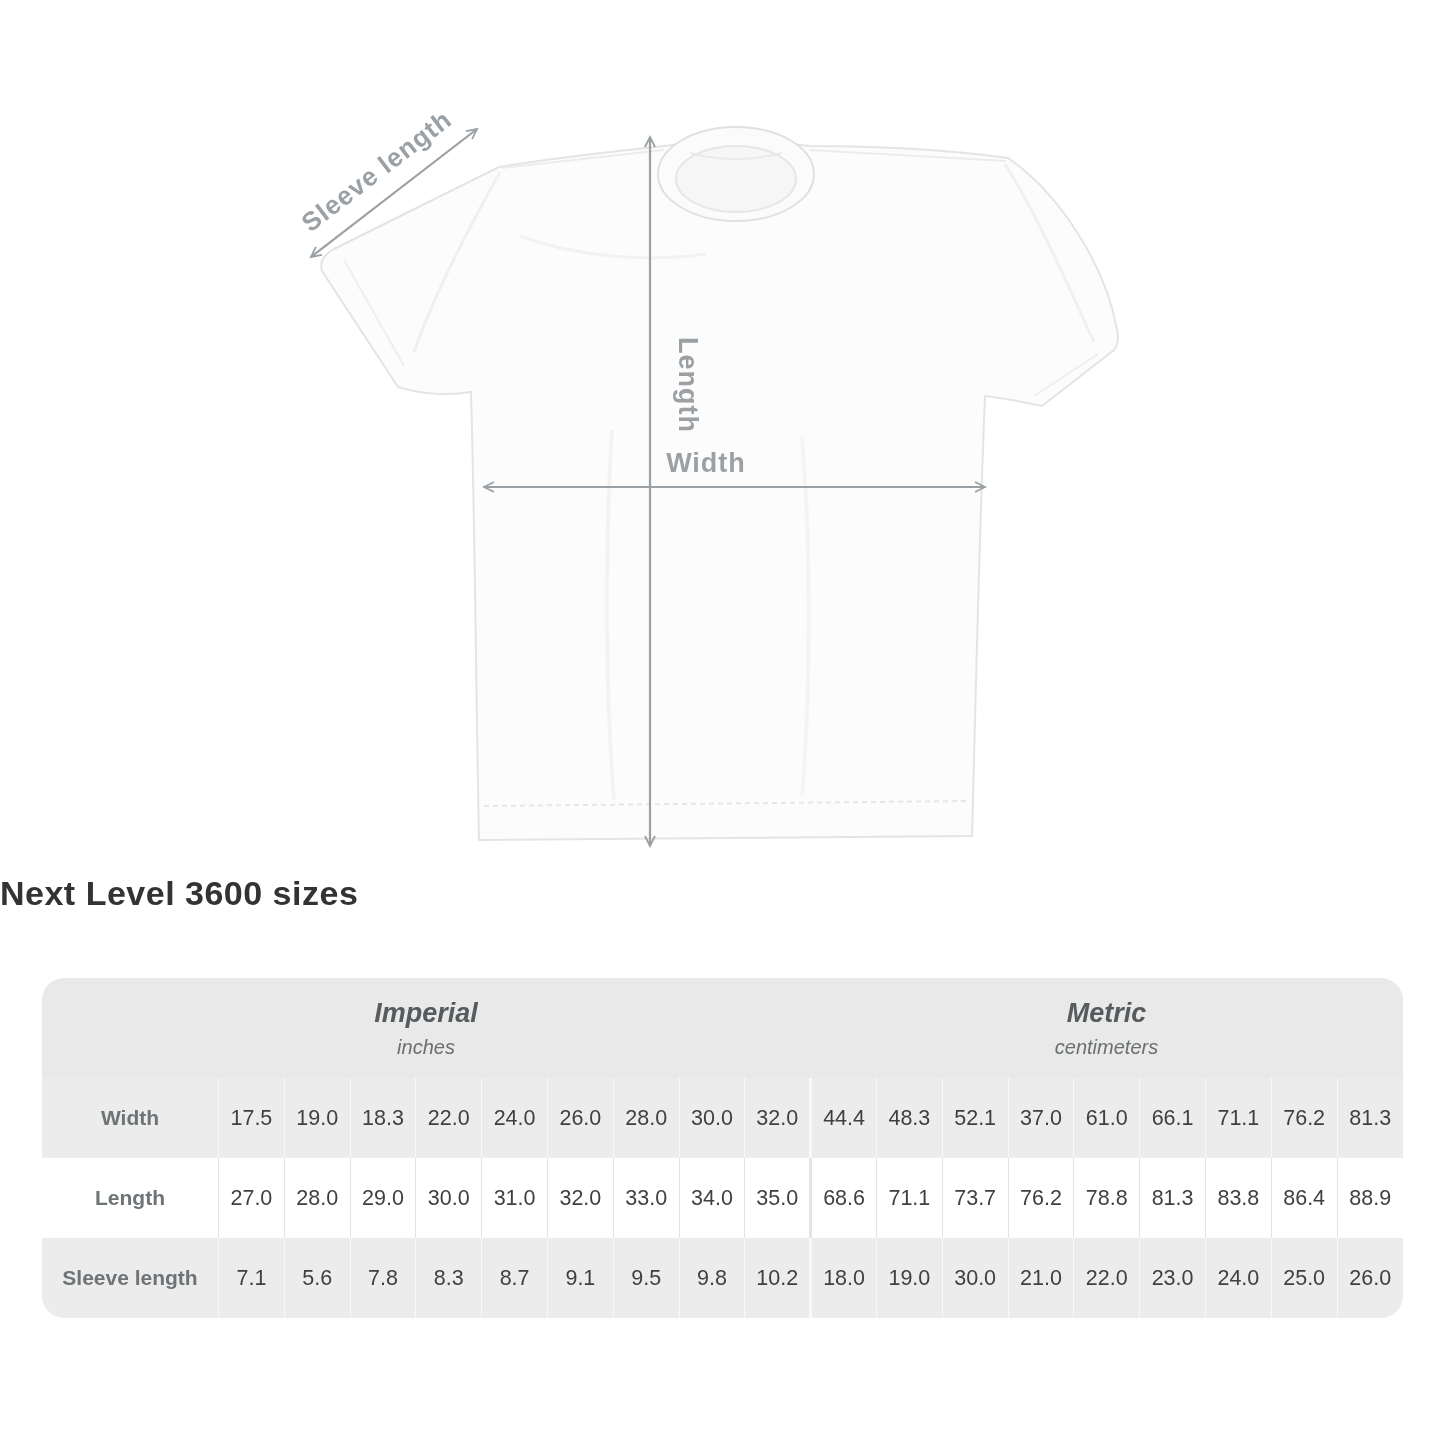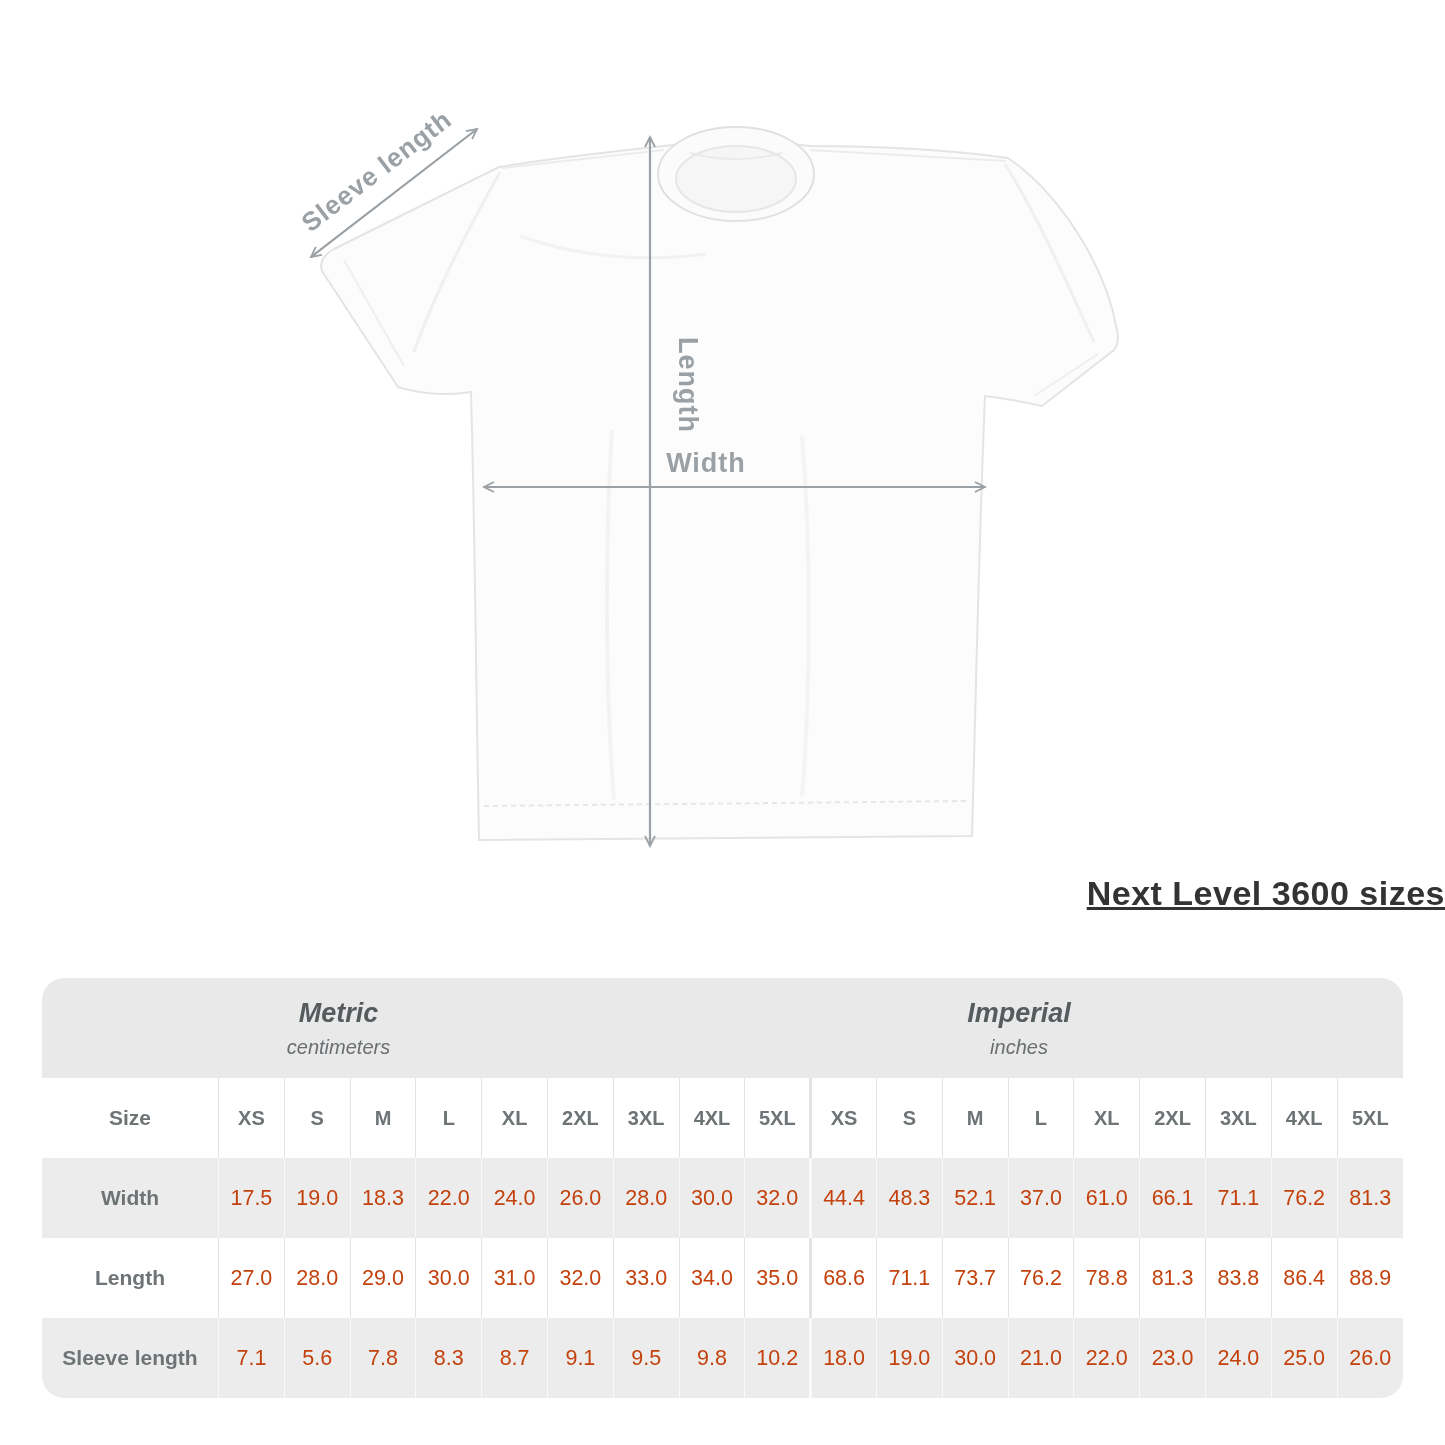--- a/index.html
+++ b/index.html
@@ -1,39 +1,39 @@
 <!DOCTYPE html>
 <html><head>
 <meta charset="utf-8">
 <style>
   html,body{margin:0;padding:0;background:#fff;}
   body{width:1445px;height:1445px;font-family:"Liberation Sans",sans-serif;}
   .stage{position:relative;width:1445px;height:1445px;background:#fff;overflow:hidden;}
 
   svg.diagram{position:absolute;top:0;left:0;}
 
-  .title{position:absolute;top:874px;left:0;width:100%;text-align:right;
-         font-size:34px;font-weight:bold;color:#333;letter-spacing:.5px;text-decoration:underline;}
+  .title{position:absolute;top:874px;left:0;width:100%;text-align:left;
+         font-size:34px;font-weight:bold;color:#333;letter-spacing:.5px;}
   .subtitle{position:absolute;top:914px;left:0;width:100%;text-align:center;
             font-size:20.5px;font-style:italic;color:#565656;}
 
   .size-table-wrap{position:absolute;top:978px;left:42px;width:1361px;
                    border-radius:22px;overflow:hidden;}
   .units-header{display:flex;background:#e9e9e9;height:100px;}
   .unit-section{display:flex;flex-direction:column;justify-content:center;align-items:center;}
   .unit-section.imperial{width:768px;}
   .unit-section.metric{flex:1;}
   .unit-name{font-size:27px;font-weight:bold;font-style:italic;color:#565b5e;}
   .unit-sub{font-size:20px;font-style:italic;color:#6a6f72;margin-top:7px;}
 
   table.size-table{width:100%;border-collapse:collapse;table-layout:fixed;}
   td.cell{height:80px;text-align:center;vertical-align:middle;padding:0;}
   td.label-cell{width:176px;font-weight:bold;color:#6e7376;font-size:21px;}
   td.size-cell{font-weight:bold;color:#6e7376;font-size:20px;}
-  td.num-cell{color:#c2410c;font-size:21.5px;}
+  td.num-cell{color:#404040;font-size:21.5px;}
 
   tr.row-white{background:#ffffff;}
   tr.row-gray{background:#ececec;}
   tr.row-white td.cell + td.cell{border-left:1px solid #e3e3e3;}
   tr.row-gray  td.cell + td.cell{border-left:1px solid #f9f9f9;}
   tr.row-white td.sec-start{border-left:3px solid #e3e3e3 !important;}
   tr.row-gray  td.sec-start{border-left:3px solid #f9f9f9 !important;}
 </style>
 </head>
 <body>
@@ -92,52 +92,31 @@
 
     <text transform="translate(382,178) rotate(-37.5)" text-anchor="middle" font-size="26" font-weight="bold" fill="#9aa0a4" letter-spacing="1">Sleeve length</text>
     <text transform="translate(679,385) rotate(90)" text-anchor="middle" font-size="27" font-weight="bold" fill="#9aa0a4" letter-spacing="1">Length</text>
     <text x="706" y="472" text-anchor="middle" font-size="27" font-weight="bold" fill="#9aa0a4" letter-spacing="1">Width</text>
   </svg>
 
   <div class="title">Next Level 3600 sizes</div>
 
   <div class="size-table-wrap">
     <div class="units-header">
+      <div class="unit-section imperial">
+        <div class="unit-name">Imperial</div>
+        <div class="unit-sub">inches</div>
+      </div>
       <div class="unit-section metric">
         <div class="unit-name">Metric</div>
         <div class="unit-sub">centimeters</div>
       </div>
-      <div class="unit-section imperial">
-        <div class="unit-name">Imperial</div>
-        <div class="unit-sub">inches</div>
-      </div>
     </div>
     <table class="size-table">
       <tbody>
-        <tr class="row-white">
-          <td class="cell label-cell">Size</td>
-        <td class="cell size-cell">XS</td>
-            <td class="cell size-cell">S</td>
-            <td class="cell size-cell">M</td>
-            <td class="cell size-cell">L</td>
-            <td class="cell size-cell">XL</td>
-            <td class="cell size-cell">2XL</td>
-            <td class="cell size-cell">3XL</td>
-            <td class="cell size-cell">4XL</td>
-            <td class="cell size-cell">5XL</td>
-            <td class="cell size-cell sec-start">XS</td>
-            <td class="cell size-cell">S</td>
-            <td class="cell size-cell">M</td>
-            <td class="cell size-cell">L</td>
-            <td class="cell size-cell">XL</td>
-            <td class="cell size-cell">2XL</td>
-            <td class="cell size-cell">3XL</td>
-            <td class="cell size-cell">4XL</td>
-            <td class="cell size-cell">5XL</td>
-          </tr>
       <tr class="row-gray">
             <td class="cell label-cell">Width</td>
             <td class="cell num-cell">17.5</td>
             <td class="cell num-cell">19.0</td>
             <td class="cell num-cell">18.3</td>
             <td class="cell num-cell">22.0</td>
             <td class="cell num-cell">24.0</td>
             <td class="cell num-cell">26.0</td>
             <td class="cell num-cell">28.0</td>
             <td class="cell num-cell">30.0</td>

